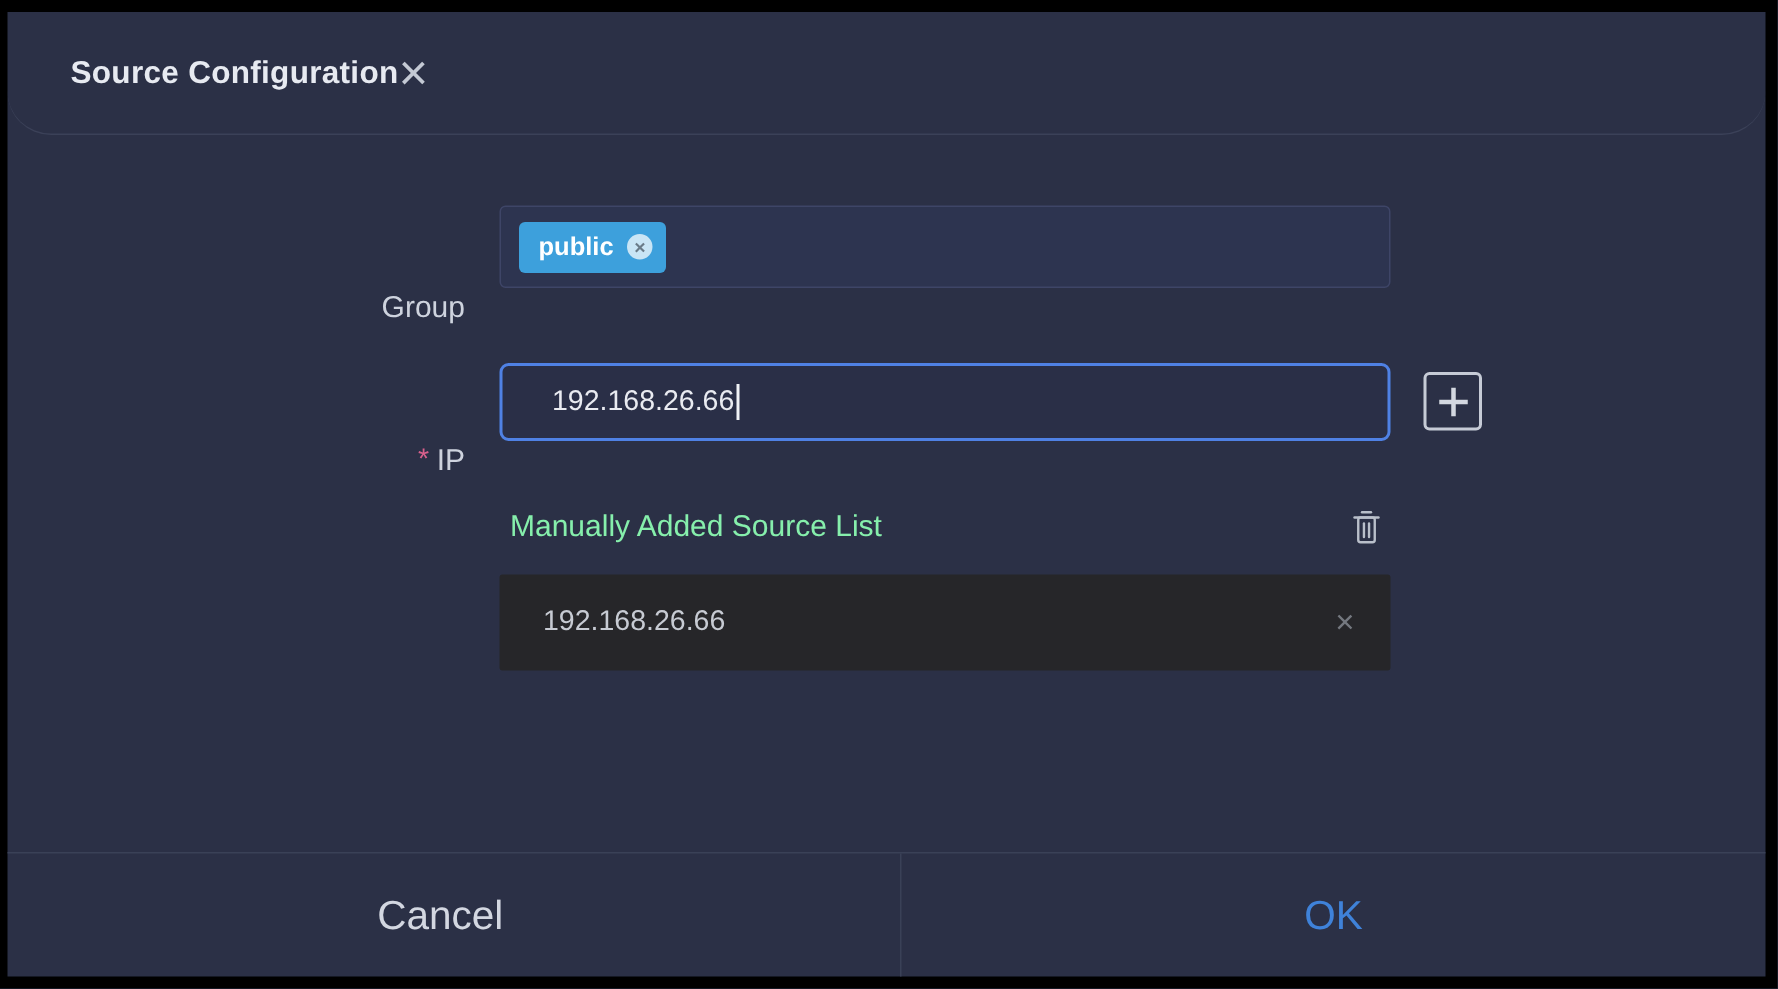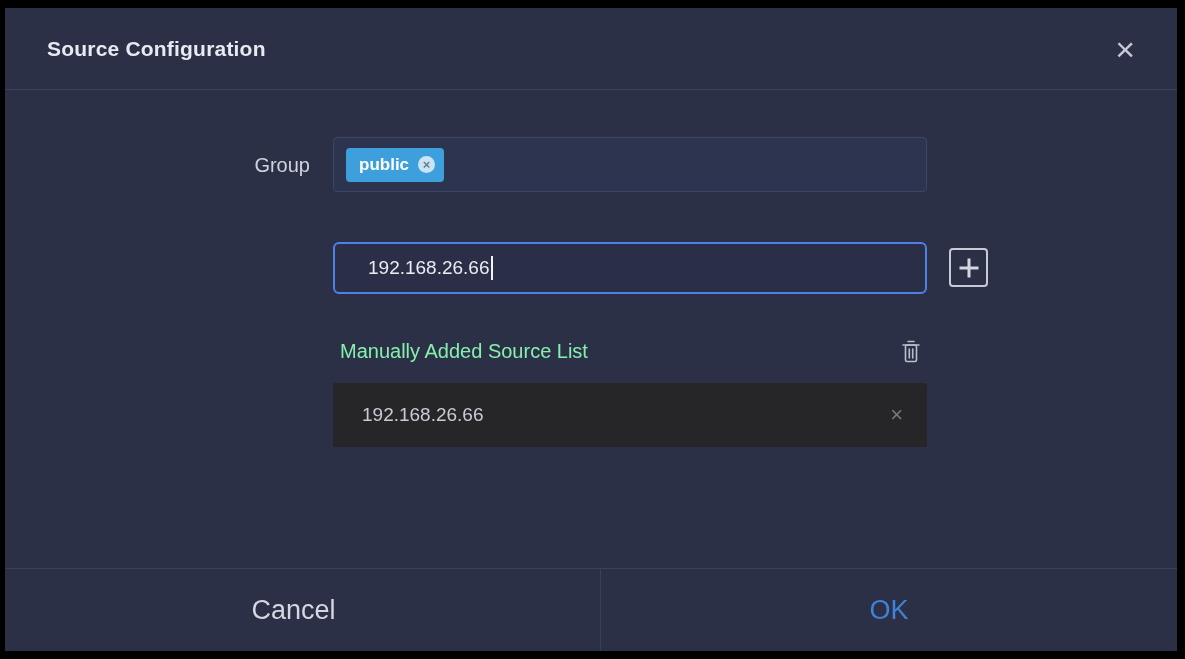--- a/index.html
+++ b/index.html
@@ -17,22 +17,22 @@
     display: flex;
     flex-direction: column;
   }
   
   .header {
     height: 82px;
     flex: 0 0 82px;
     border-bottom: 1px solid #3b4158;
     display: flex;
     align-items: center;
-    justify-content: space-between;
     padding: 0 42px 0 42px;
+    border-radius: 29px;
   }
   .title {
     color: #e7eaf1;
     font-size: 21px;
     font-weight: 700;
     letter-spacing: 0.2px;
   }
   .close-x {
     color: #c4c9d4;
     font-size: 34px;
@@ -45,20 +45,21 @@
   .content { position: relative; flex: 1 1 auto; }
 
   .form-label {
     position: absolute;
     left: 0;
     width: 305px;
     text-align: right;
     color: #ced3de;
     font-size: 20px;
     line-height: 30px;
+    margin-top: 40px;
   }
   .label-group { top: 60px; }
   .label-ip { top: 162px; }
   .req {
     color: #d9608c;
     font-size: 19px;
     margin-right: 5px;
     position: relative;
     top: -1px;
   }
@@ -202,20 +203,23 @@
   <div class="content">
 
     <div class="form-label label-group">Group</div>
     <div class="field group-input">
       <span class="tag">
         <span>public</span>
         <span class="tag-close">×</span>
       </span>
     </div>
 
+    <div class="form-label label-ip">
+      <span class="req">*</span><span>IP</span>
+    </div>
     <div class="field ip-input">
       <span>192.168.26.66</span>
         <span class="caret"></span>
     </div>
 
     <div class="plus-btn">
       <span class="bar-h"></span>
       <span class="bar-v"></span>
     </div>
 

